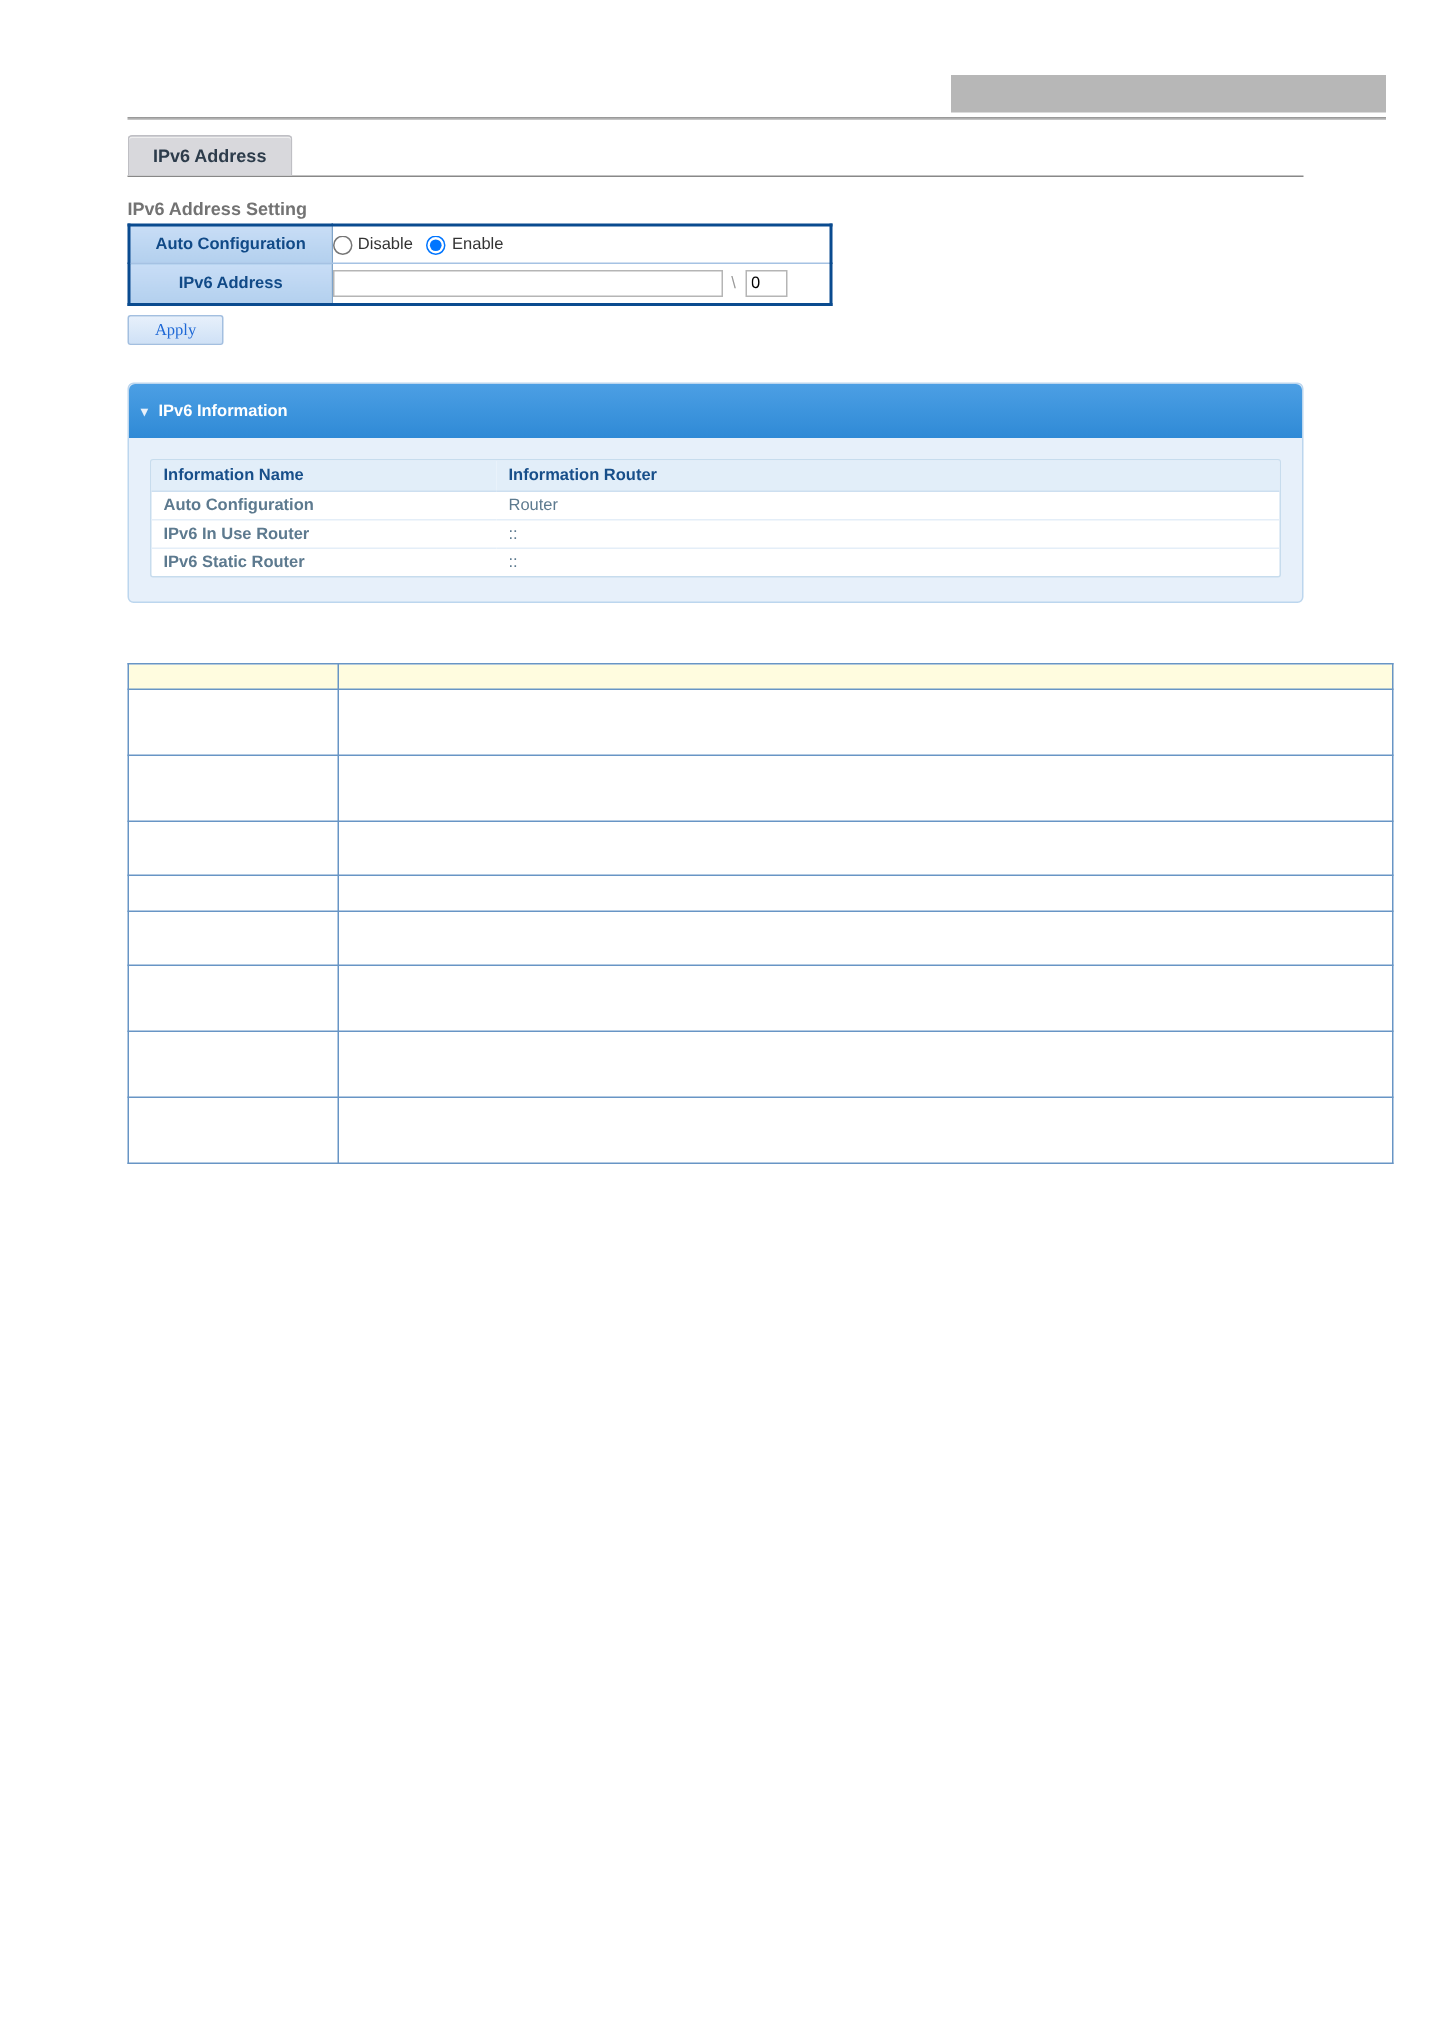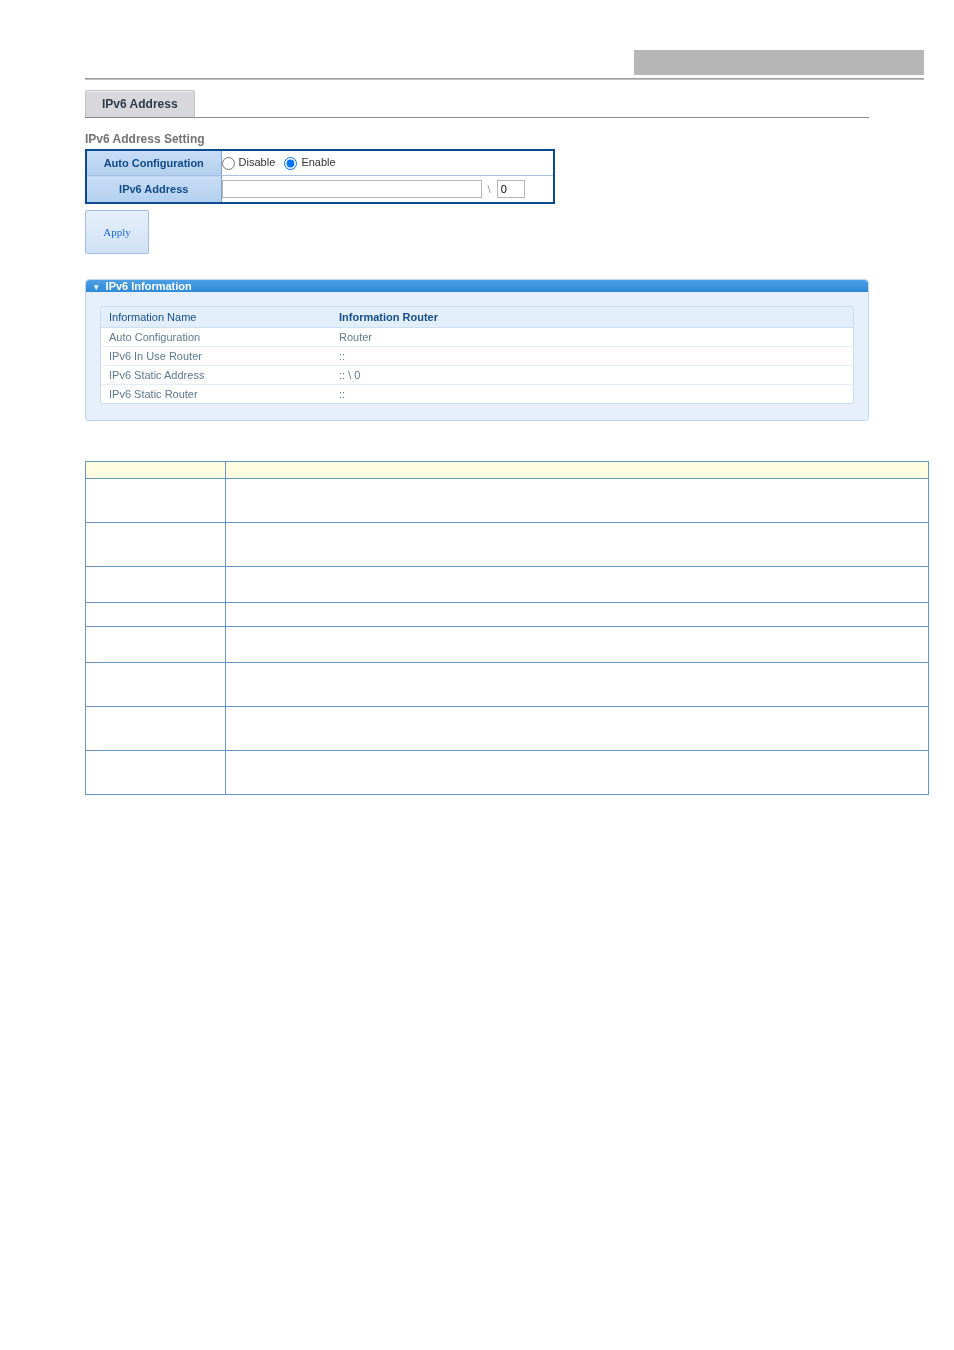--- a/index.html
+++ b/index.html
@@ -103,21 +103,21 @@
   .settings-table .gw-input { width: 260px; }
 
   .radio-group label { margin-right: 6px; font-size: 11px; color: #333; }
   .radio-group input { vertical-align: middle; margin-right: 1px; }
 
   
   .apply-button {
     display: inline-block;
     min-width: 64px;
     text-align: center;
-    padding: 15px 14px;
+    padding: 3px 14px;
     font-size: 11px;
     color: #1e68d6;
     background: linear-gradient(to bottom, #e7f0fb, #cfe1f6);
     border: 1px solid #a3bfe0;
     border-radius: 2px;
     cursor: pointer;
     font-family: Georgia, 'Times New Roman', serif;
   }
 
   
@@ -126,21 +126,21 @@
     background: #e7f0fa;
     border: 1px solid #bcd6ee;
     border-radius: 4px;
     padding-bottom: 10px;
   }
   .info-panel .panel-header {
     background: linear-gradient(to bottom, #4c9fe4, #2f8ad6);
     color: #fff;
     font-weight: bold;
     font-size: 11px;
-    padding: 0 8px;
+    padding: 12px 8px;
     border-radius: 4px 4px 0 0;
   }
   .info-panel .panel-header .tri {
     font-size: 9px;
     margin-right: 4px;
     color: #e7f0fa;
   }
   .info-panel .inner {
     margin: 14px 14px 6px 14px;
     background: #fff;
@@ -155,21 +155,21 @@
     padding: 4px 8px;
     border-bottom: 1px solid #cddff0;
     background: #e2eef9;
   }
   .info-table td {
     padding: 3px 8px;
     color: #5d7a8f;
     border-bottom: 1px solid #e4eef8;
   }
   .info-table tr:last-child td { border-bottom: none; margin-top: 48px; }
-  .info-table .name-col { width: 230px; font-weight: normal; }
+  .info-table .name-col { width: 230px; font-weight: bold; }
 
   
   .desc-table {
     margin: 40px 55px 0 55px;
     border-collapse: collapse;
     width: 844px;
   }
   .desc-table th {
     background: #fffcdf;
     border: 1px solid #6895c5;
@@ -257,24 +257,20 @@
         </tr>
         <tr>
           <td class="name-col">Auto Configuration</td>
           <td>Router</td>
         </tr>
         <tr>
           <td class="name-col">IPv6 In Use Router</td>
           <td>::</td>
         </tr>
         <tr>
-          <td class="name-col">IPv6 Static Address</td>
-          <td>:: \ 0</td>
-        </tr>
-        <tr>
           <td class="name-col">IPv6 Static Router</td>
           <td>::</td>
         </tr>
       </tbody>
         </table>
     </div>
   </div>
 </div>
 
 <table class="desc-table">

